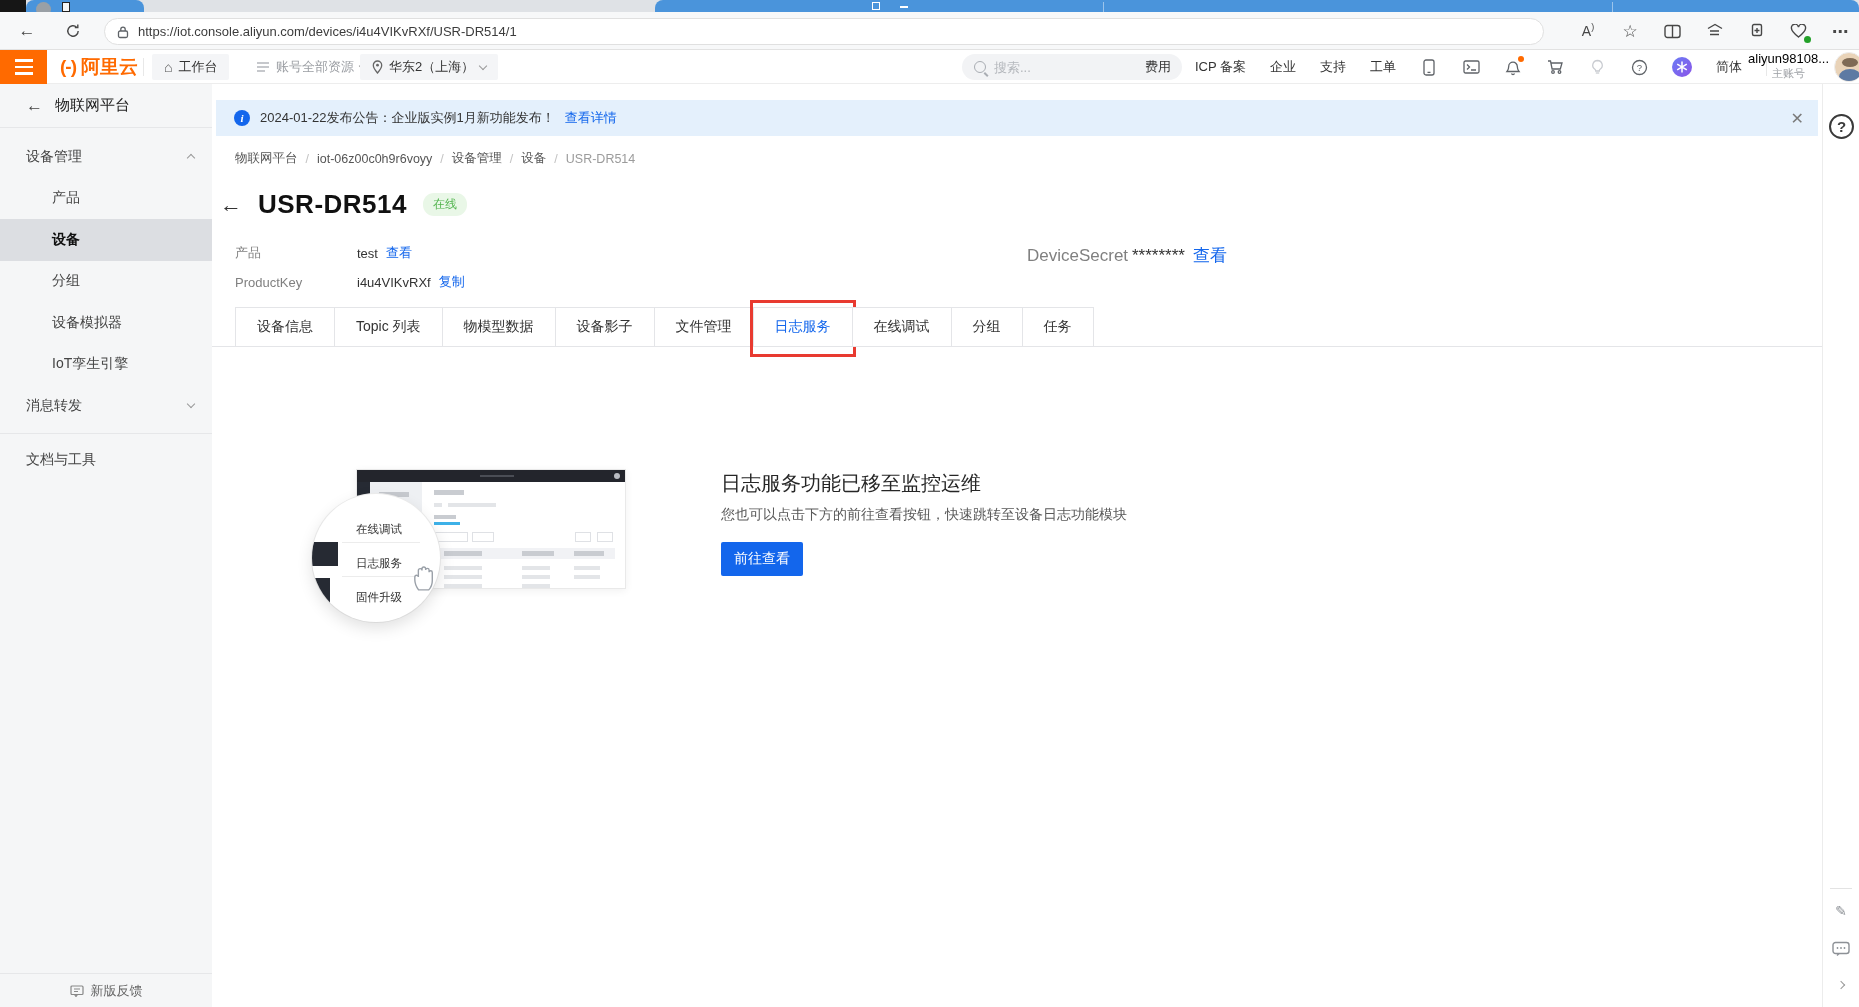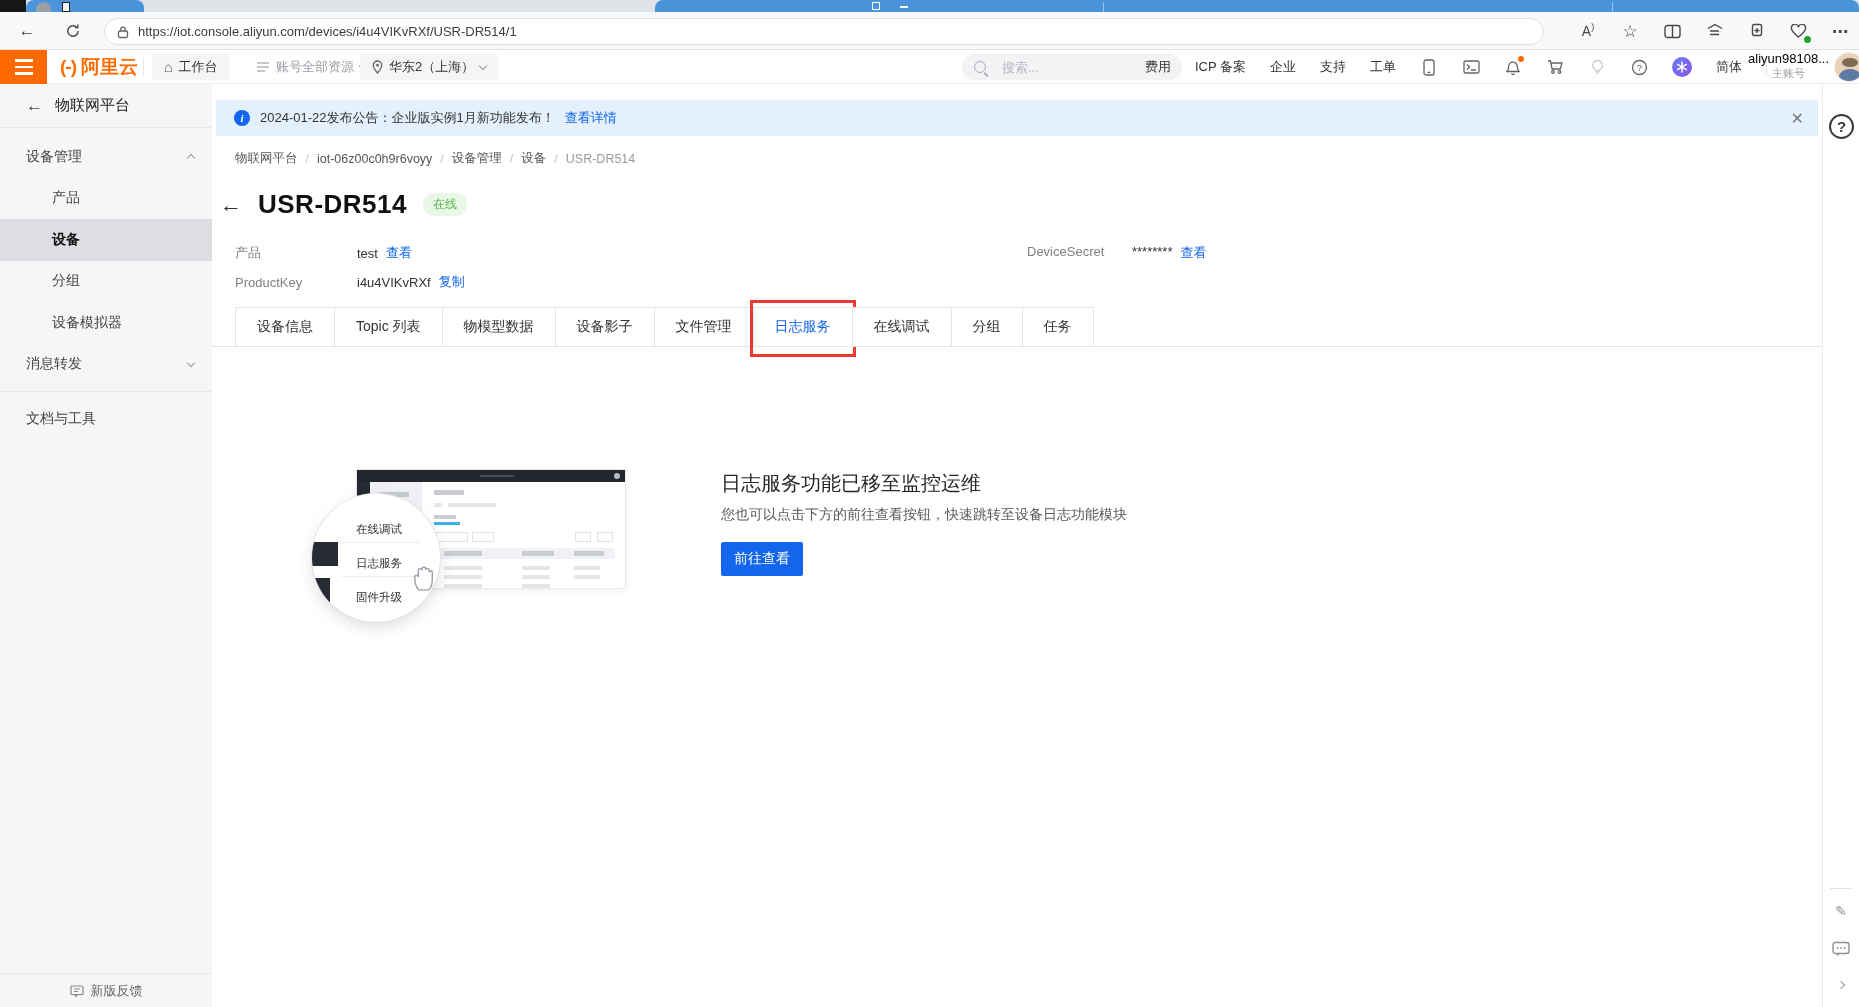--- a/index.html
+++ b/index.html
@@ -32,21 +32,21 @@
   .logo .mark { font-size:19px; letter-spacing:-1px; }
   .logo .word { font-size:19px; }
   .ab-divider { position:absolute; left:143px; top:8px; width:1px; height:18px; background:#e8e8e8; }
   .chipbtn { position:absolute; top:4px; height:26px; background:#f4f5f7; border-radius:2px; display:flex; align-items:center; gap:6px; padding:0 12px; font-size:13px; color:#333; cursor:pointer; }
   .plainbtn { position:absolute; top:4px; height:26px; display:flex; align-items:center; gap:6px; padding:0 8px; font-size:13px; color:#9b9ea3; cursor:pointer; }
   .chev { display:inline-block; width:6px; height:6px; border-right:1.3px solid #999; border-bottom:1.3px solid #999; }
   .chev.down { transform:rotate(45deg); margin-top:-3px; }
   .chev.up { transform:rotate(-135deg); margin-top:3px; }
   .chev.left { transform:rotate(135deg); }
   .chev.right { transform:rotate(-45deg); }
-  .searchbox { position:absolute; left:962px; top:4px; width:220px; height:26px; background:#f2f3f5; border-radius:13px; display:flex; align-items:center; gap:16px; padding:0 12px; }
+  .searchbox { position:absolute; left:962px; top:4px; width:220px; height:26px; background:#f2f3f5; border-radius:13px; display:flex; align-items:center; gap:8px; padding:0 12px; }
   .searchbox input { border:0; outline:0; background:transparent; font-size:13px; color:#333; width:160px; font-family:inherit; }
   .searchbox input::placeholder { color:#b4b7bc; }
   .mag { width:12px; height:12px; border:1.5px solid #a9adb3; border-radius:50%; position:relative; }
   .mag::after { content:""; position:absolute; left:10px; top:10px; width:5px; height:1.5px; background:#a9adb3; transform:rotate(45deg); transform-origin:0 0; }
   .ab-right { position:absolute; right:92px; top:0; height:34px; display:flex; align-items:center; gap:24px; }
   .ab-link { font-size:13px; color:#333; white-space:nowrap; cursor:pointer; }
   .ab-ic { position:relative; width:18px; height:18px; display:flex; align-items:center; justify-content:center; cursor:pointer; }
   .dot { position:absolute; right:-2px; top:-2px; width:6px; height:6px; background:#ff6a00; border-radius:50%; }
   .intl { width:20px; height:20px; border-radius:50%; background:linear-gradient(135deg,#6a7cf5,#8b54e8); display:flex; align-items:center; justify-content:center; }
   .userblock { position:absolute; right:30px; top:2px; text-align:left; line-height:14px; cursor:pointer; }
@@ -87,21 +87,21 @@
   .crumbs .last { color:#9b9b9b; }
   .crumbs .lk { cursor:pointer; }
   .titlerow { position:absolute; left:8px; top:105px; display:flex; align-items:center; gap:16px; }
   .back-arrow { font-size:22px; color:#333; cursor:pointer; }
   .pagetitle { font-size:26px; font-weight:bold; color:#111; letter-spacing:0.5px; }
   .badge { background:#e9f7e7; color:#52b44e; font-size:12px; padding:3px 10px; border-radius:11px; }
   .metarow { position:absolute; left:23px; display:flex; font-size:13px; align-items:center; }
   .metarow .lab { width:122px; color:#808080; }
   .metarow .val { color:#333; margin-right:8px; }
   .metarow .lk { color:#1366ec; cursor:pointer; }
-  .meta-right { position:absolute; left:815px; display:flex; font-size:13px; }
+  .meta-right { position:absolute; left:815px; display:flex; font-size:17px; align-items:center; }
   .meta-right .lab { width:105px; color:#808080; }
   .meta-right .val { color:#333; margin-right:8px; }
   .meta-right .lk { color:#1366ec; cursor:pointer; }
 
   .tabsbar { position:absolute; left:23px; top:223px; right:0; height:40px; display:flex;text-align:right; }
   .tabsbar::after { content:""; position:absolute; left:-23px; right:0; bottom:0; height:1px; background:#e4e5e8; }
   .tab { position:relative; height:40px; padding:0 21px; display:flex; align-items:center; font-size:14px; color:#333; background:#fff; border:1px solid #e4e5e8; margin-left:-1px; cursor:pointer; white-space:nowrap; z-index:1; }
   .tab:first-child { margin-left:0; }
   .tab.active { color:#1366ec; }
   .redbox { position:absolute; left:-4px; right:-4px; top:-8px; bottom:-11px; border:3px solid #e83a30; pointer-events:none; z-index:5; }
@@ -305,20 +305,23 @@
           <span>产品</span>
         </div>
       <div class="sb-item indent sel">
           <span>设备</span>
         </div>
       <div class="sb-item indent">
           <span>分组</span>
         </div>
       <div class="sb-item indent">
           <span>设备模拟器</span>
+        </div>
+      <div class="sb-item indent">
+          <span>IoT孪生引擎</span>
         </div>
       <div class="sb-item">
           <span>消息转发</span>
           <span class="chev down"></span>
         </div>
       <div class="sb-div"></div>
       <div class="sb-item">
           <span>文档与工具</span>
         </div>
     </div>

